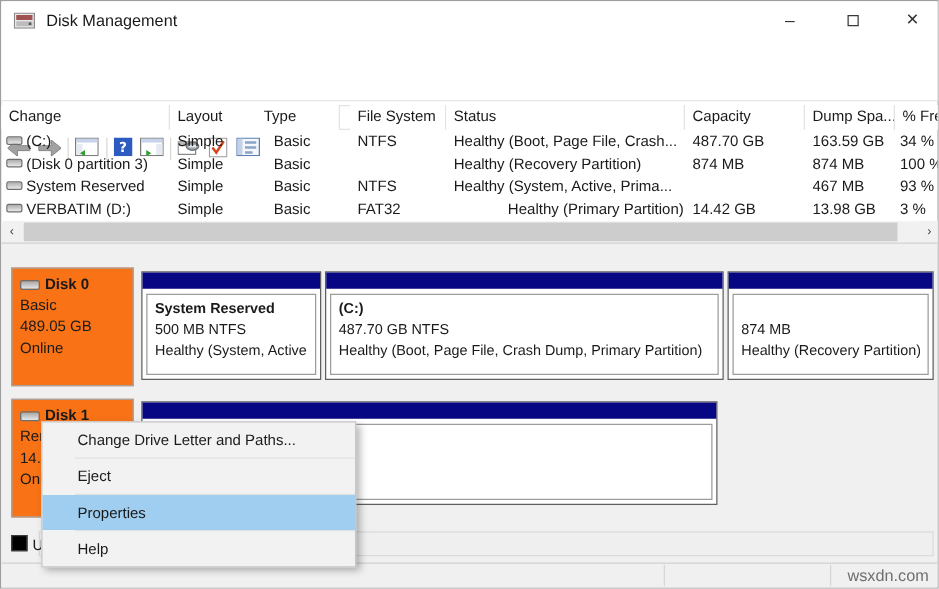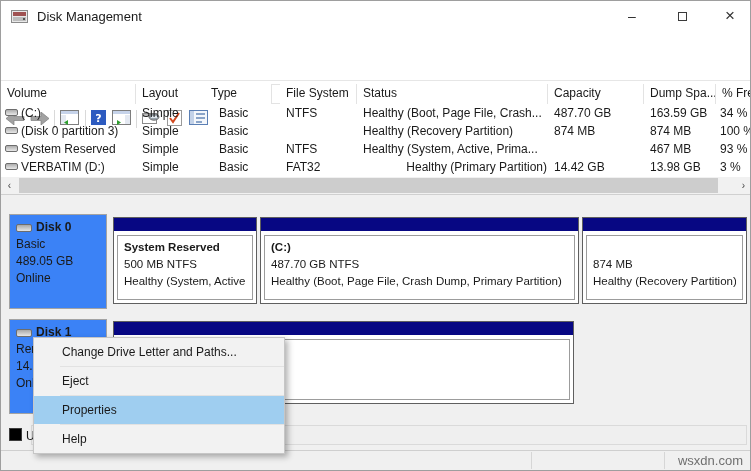--- a/index.html
+++ b/index.html
@@ -31,21 +31,21 @@
               background:linear-gradient(#aeaeae,#e8e8e8); }
 
   
   .hscroll { left:0; top:176px; width:751px; height:17px; background:#f1f1f1; }
   .harrow { top:176px; width:17px; height:17px; display:flex; align-items:center; justify-content:center;
             color:#444; font-size:10px; background:#f1f1f1; }
   .hthumb { left:18px; top:177px; width:699px; height:15px; background:#cdcdcd; }
 
   
   .diskpane { left:0; top:193px; width:751px; height:256px; background:#f0f0f0; border-top:1px solid #d0d0d0; }
-  .disk-label { width:98px; height:95px; border:1px solid #a3a3a3; background:#3b82f6; padding:4px 6px; }
+  .disk-label { width:98px; height:95px; border:1px solid #a3a3a3; background:#f97316; padding:4px 6px; }
   .disk-label .row { height:17px; line-height:17px; white-space:nowrap; overflow:hidden; }
   .disk-icon { display:inline-block; width:16px; height:8px; border:1px solid #6d6d6d; border-radius:2px;
                background:linear-gradient(#a8a8a8,#e6e6e6); margin-right:4px; vertical-align:middle; }
   .disk-name { font-weight:bold; }
   .part { border:1px solid #5f5f5f; background:#fff; }
   .pbar { position:absolute; left:0; top:0; right:0; height:13px; background:#070783; }
   .pbody { position:absolute; left:3px; right:3px; top:17px; bottom:3px; border:1px solid #9c9c9c;
            background:#fff; overflow:hidden; padding:3px 6px; white-space:nowrap; }
   .pline { height:17px; line-height:17px; font-size:11.5px; overflow:hidden; }
   .pname { font-weight:bold; font-size:11.5px; }
@@ -149,21 +149,21 @@
         <rect x="0.5" y="0.5" width="18" height="14" fill="#f4f7fb" stroke="#5b7fb4"></rect>
         <rect x="1" y="1" width="4" height="13" fill="#c3d2e8"></rect>
         <rect x="7" y="3" width="9" height="2" fill="#8aa4c8"></rect>
         <rect x="7" y="7" width="9" height="2" fill="#8aa4c8"></rect>
         <rect x="7" y="11" width="6" height="2" fill="#8aa4c8"></rect>
       </svg>
     </span>
   </div>
 
   <div class="abs lv-header"></div>
-  <span class="abs hcell" style="left:0; width:135px;">Volume</span>
+  <span class="abs hcell" style="left:0; width:135px;">Change</span>
   <span class="abs hcell" style="left:135px; width:77px;">Layout</span>
   <span class="abs hcell" style="left:204px; width:67px;">Type</span>
   <span class="abs hcell" style="left:279px; width:77px;">File System</span>
   <span class="abs hcell" style="left:356px; width:191px;">Status</span>
   <span class="abs hcell" style="left:547px; width:96px;">Capacity</span>
   <span class="abs hcell" style="left:643px; width:72px;">Dump Spa...</span>
   <span class="abs hcell" style="left:715px; width:36px; border-right:none;">% Free</span>
 
   <div class="abs" style="left:0; top:103px; width:751px; height:18px;">
     <span class="abs vol-icon" style="left:4px; top:5px;"></span>

